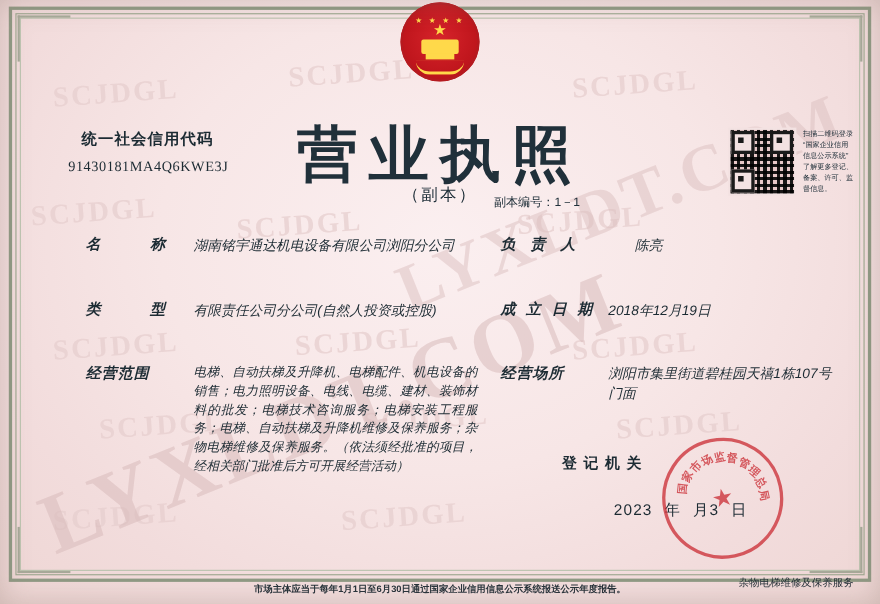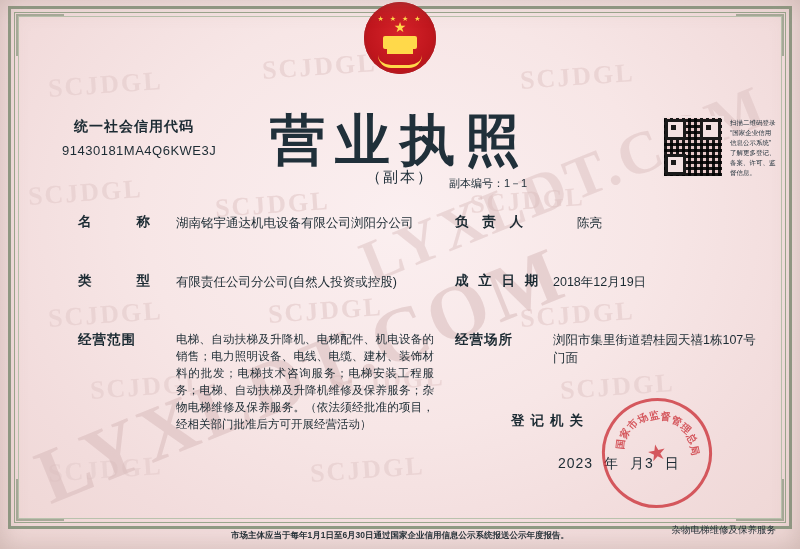--- a/index.html
+++ b/index.html
@@ -101,42 +101,42 @@
   }
 
   
   .code-label{
     position:absolute;left:74px;top:118px;
     font-size:14px;letter-spacing:1px;color:#1c2b33;font-weight:bold;
   }
   .code-value{
     position:absolute;left:62px;top:143px;
     font-size:13px;letter-spacing:.5px;color:#1c2b33;
-    font-family:Liberation Sans, sans-serif;
+    font-family:Liberation Serif, serif;
   }
 
   
   .qr{
     position:absolute;right:76px;top:116px;width:58px;height:58px;
     background:
       repeating-linear-gradient(90deg,#1a1a1a 0 3px,#f3e2e2 3px 6px),
       repeating-linear-gradient(0deg,#1a1a1a 0 3px,#f3e2e2 3px 6px);
     background-blend-mode:multiply;
     border:2px solid #f3e2e2;
   }
   .qr .q-eye{position:absolute;width:15px;height:15px;border:3px solid #1a1a1a;background:#f3e2e2;}
   .qr .q-eye i{position:absolute;left:3px;top:3px;width:5px;height:5px;background:#1a1a1a;display:block;}
   .qr .e1{left:1px;top:1px;} .qr .e2{right:1px;top:1px;} .qr .e3{left:1px;bottom:1px;}
   .qr-text{
     position:absolute;right:14px;top:118px;width:56px;
     font-size:6.5px;line-height:10px;color:#20303a;
   }
 
   
-  .fields{position:absolute;left:0;top:205px;width:800px;}
+  .fields{position:absolute;left:0;top:205px;width:800px;font-style:italic;}
   .row{position:relative;min-height:26px;}
   .lbl{
     position:absolute;font-size:13.5px;font-weight:bold;color:#1c2b33;letter-spacing:6px;
   }
   .val{
     position:absolute;font-size:12.5px;color:#1c2b33;line-height:18px;
   }
   .lbl-l{left:78px;}
   .val-l{left:176px;}
   .lbl-r{left:455px;}

